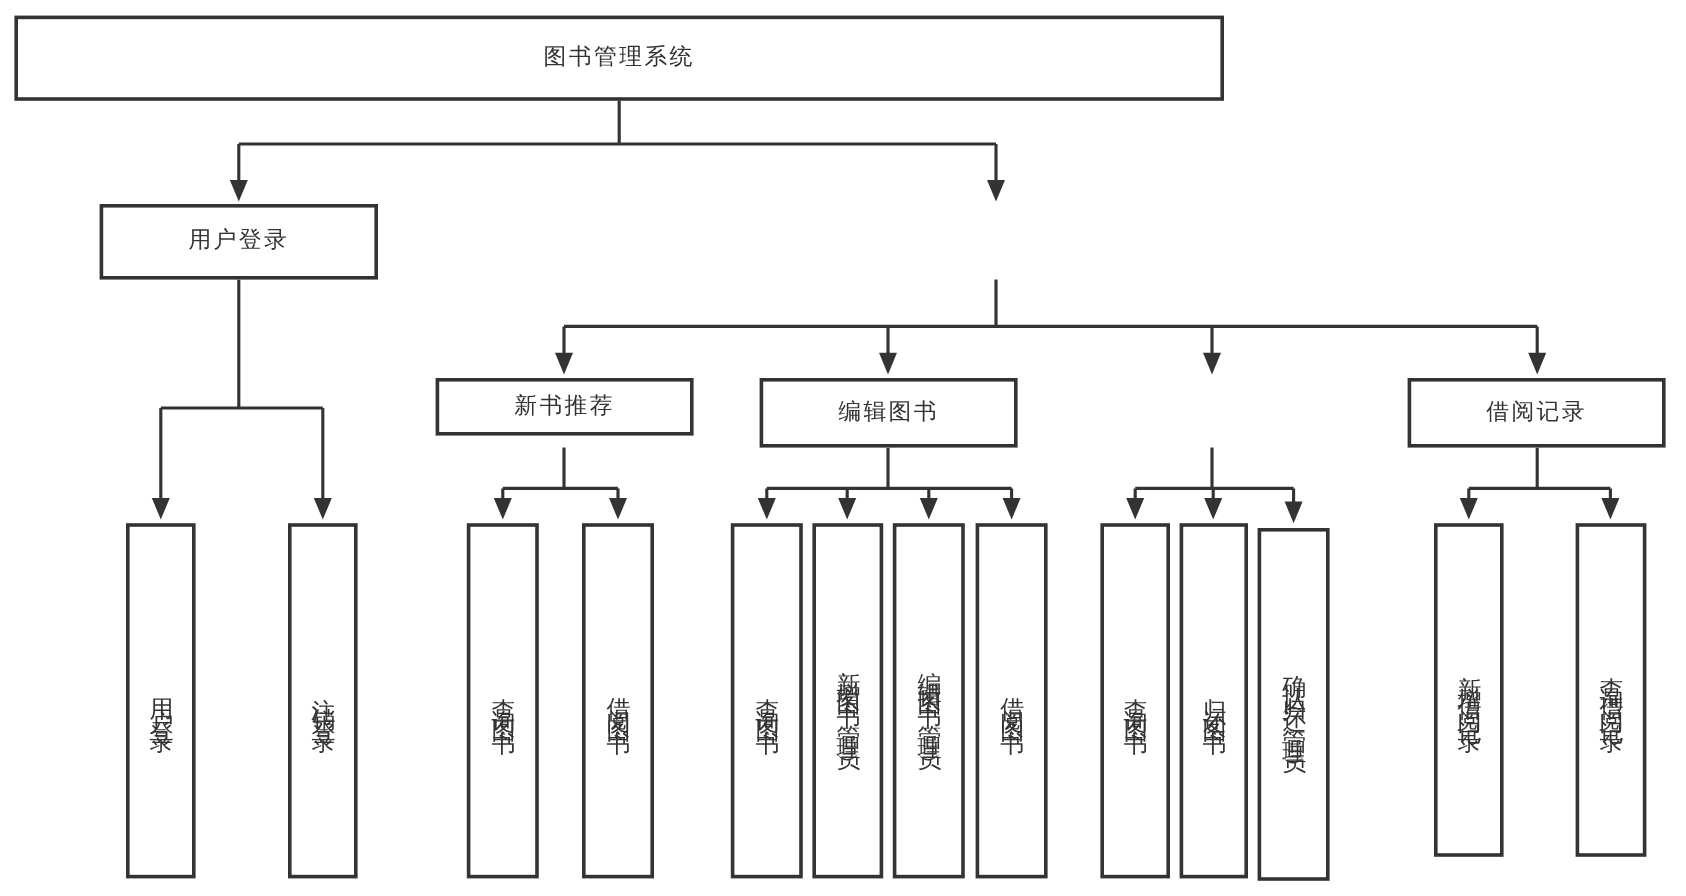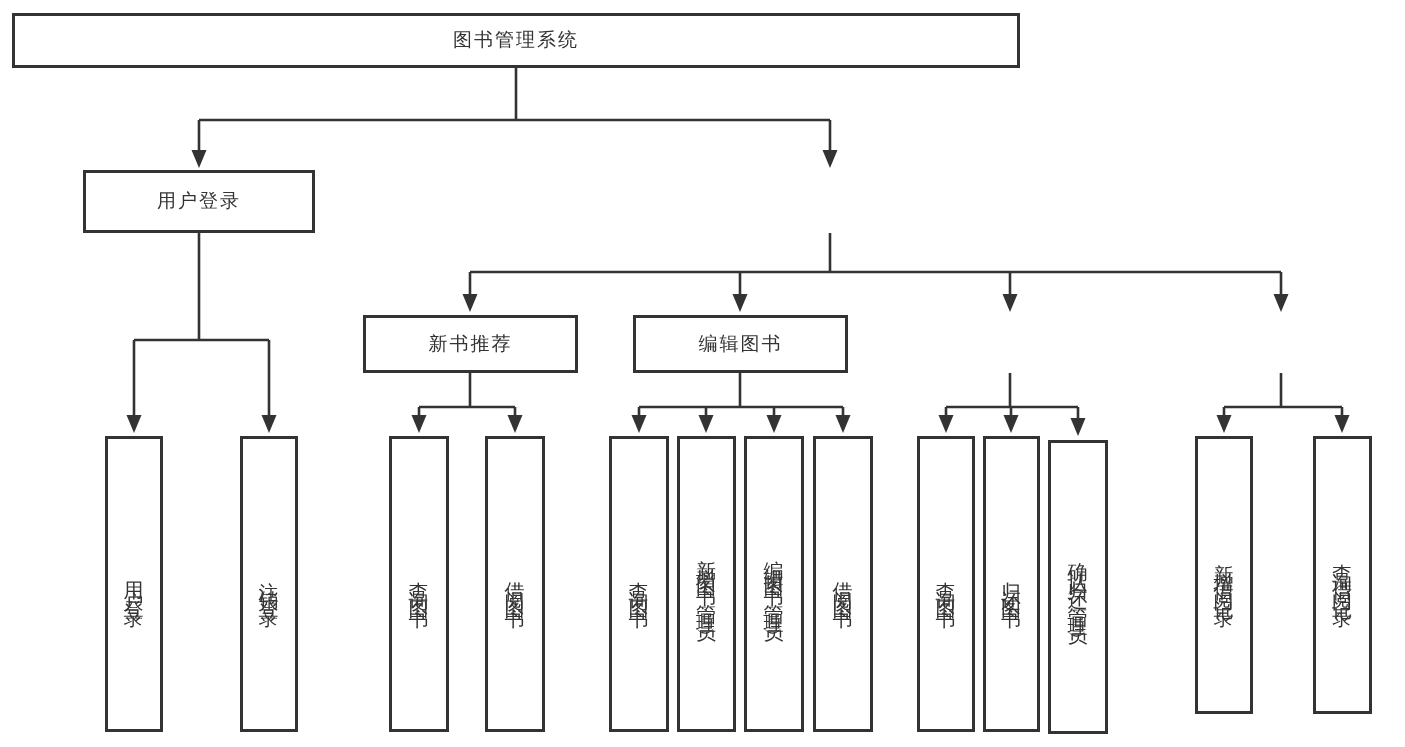--- a/index.html
+++ b/index.html
@@ -72,26 +72,27 @@
     <path d="M1010,373 V407 M946,407 H1078 M946,407 V417 M1011,407 V417 M1078,407 V419"></path>
     <polygon points="938.5,415 953.5,415 946,433"></polygon>
     <polygon points="1003.5,415 1018.5,415 1011,433"></polygon>
     <polygon points="1070.5,418 1085.5,418 1078,436"></polygon>
 
     <path d="M1281,373 V407 M1224,407 H1342 M1224,407 V417 M1342,407 V417"></path>
     <polygon points="1216.5,415 1231.5,415 1224,433"></polygon>
     <polygon points="1334.5,415 1349.5,415 1342,433"></polygon>
   </svg>
 
-  <div class="node h" style="left:12px;top:13px;width:1008px;height:55px">图书管理系统</div>
+  <div class="node h" style="left:12px;top:13px;width:1008px;height:71px">图书管理系统</div>
 
   <div class="node h" style="left:83px;top:170px;width:232px;height:63px">用户登录</div>
 
-  <div class="node h" style="left:363px;top:315px;width:215px;height:58px">新书推荐</div>
+  <div class="node h" style="left:363px;top:315px;width:215px;height:48px">新书推荐</div>
   <div class="node h" style="left:633px;top:315px;width:215px;height:58px">编辑图书</div>
+  <div class="node h" style="left:1173px;top:315px;width:215px;height:58px">借阅记录</div>
 
   <div class="node v" style="left:105px;top:436px;width:58px;height:296px">用户登录</div>
   <div class="node v" style="left:240px;top:436px;width:58px;height:296px">注销登录</div>
 
   <div class="node v" style="left:389px;top:436px;width:60px;height:296px">查询图书</div>
   <div class="node v" style="left:485px;top:436px;width:60px;height:296px">借阅图书</div>
 
   <div class="node v" style="left:609px;top:436px;width:60px;height:296px">查询图书</div>
   <div class="node v" style="left:677px;top:436px;width:59px;height:296px">新增图书（管理员）</div>
   <div class="node v" style="left:744px;top:436px;width:60px;height:296px">编辑图书（管理员）</div>

